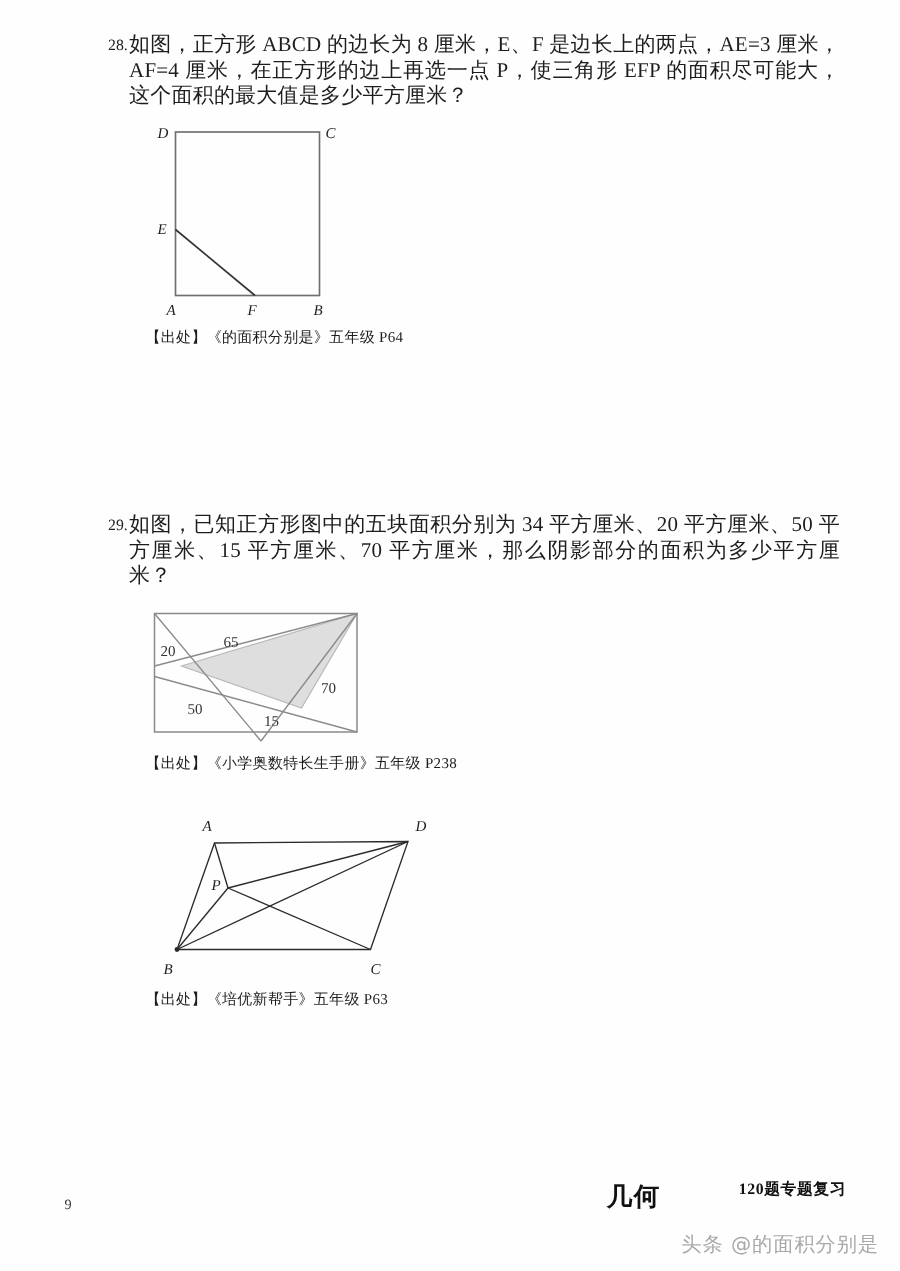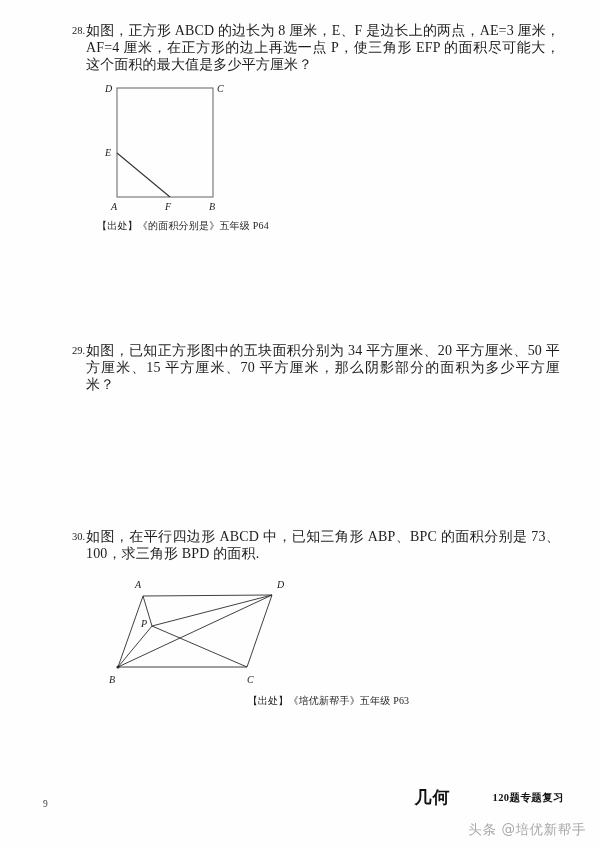--- a/index.html
+++ b/index.html
@@ -66,22 +66,22 @@
     color: #1d1d1d;
     letter-spacing: 0.2px;
   }
 
   
   .footer-title {
     position: absolute;
     right: 36px;
     bottom: 38px;
     display: flex;
-    align-items: center;
-    gap: 4px;
+    align-items: flex-start;
+    gap: 14px;
   }
   .footer-main {
     font-size: 17px;
     font-weight: bold;
     font-family: "Liberation Serif", serif;
     color: #111;
     letter-spacing: 1px;
   }
   .footer-sub {
     font-size: 10.5px;
@@ -150,52 +150,67 @@
 
     <div class="source" style="margin-top:4px;">【出处】《的面积分别是》五年级 P64</div>
   </div>
 
   <div class="problem" style="top:320px;margin-top:22px;">
     <div class="q-head">
       <div class="q-num">29.</div>
       <div class="q-body">如图，已知正方形图中的五块面积分别为 34 平方厘米、20 平方厘米、50 平方厘米、15 平方厘米、70 平方厘米，那么阴影部分的面积为多少平方厘米？</div>
     </div>
 
-
+    <div class="figure" style="margin-top:10px;">
+      <svg width="180" height="92" viewBox="0 0 180 92">
+
+        <polygon points="24,40 141,5 104,68" fill="#dedede" stroke="#b8b8b8" stroke-width="0.8"></polygon>
+        <rect x="6" y="5" width="135" height="79" fill="none" stroke="#8a8a8a" stroke-width="1"></rect>
+
+        <line x1="6" y1="5" x2="77" y2="90" stroke="#8a8a8a" stroke-width="0.9"></line>
+        <line x1="6" y1="40" x2="141" y2="5" stroke="#8a8a8a" stroke-width="0.9"></line>
+        <line x1="6" y1="47" x2="141" y2="84" stroke="#8a8a8a" stroke-width="0.9"></line>
+        <line x1="141" y1="5" x2="77" y2="90" stroke="#8a8a8a" stroke-width="0.9"></line>
+
+        <text class="num" x="10" y="33">20</text>
+        <text class="num" x="52" y="27">65</text>
+        <text class="num" x="28" y="72">50</text>
+        <text class="num" x="79" y="80">15</text>
+        <text class="num" x="117" y="58">70</text>
+      </svg>
+    </div>
+
+    <div class="source" style="margin-top:6px;">【出处】《小学奥数特长生手册》五年级 P238</div>
   </div>
 
   <div class="problem" style="top:528px;">
-    <div class="q-head">
-      <div class="q-num">30.</div>
-      <div class="q-body">如图，在平行四边形 ABCD 中，已知三角形 ABP、BPC 的面积分别是 73、100，求三角形 BPD 的面积.</div>
-    </div>
 
     <div class="figure" style="margin-top:12px;">
       <svg width="210" height="115" viewBox="0 0 210 115">
 
         <polygon points="46,22 175,21 150,93 21,93" fill="none" stroke="#2b2b2b" stroke-width="0.9"></polygon>
         <line x1="46" y1="22" x2="55" y2="52" stroke="#2b2b2b" stroke-width="0.9"></line>
         <line x1="21" y1="93" x2="55" y2="52" stroke="#2b2b2b" stroke-width="0.9"></line>
         <line x1="55" y1="52" x2="175" y2="21" stroke="#2b2b2b" stroke-width="0.9"></line>
         <line x1="21" y1="93" x2="175" y2="21" stroke="#2b2b2b" stroke-width="0.9"></line>
         <line x1="55" y1="52" x2="150" y2="93" stroke="#2b2b2b" stroke-width="0.9"></line>
         <circle cx="21" cy="93" r="1.6" fill="#2b2b2b"></circle>
         <text class="lbl" x="38" y="14">A</text>
         <text class="lbl" x="180" y="14">D</text>
         <text class="lbl" x="44" y="53">P</text>
         <text class="lbl" x="12" y="109">B</text>
         <text class="lbl" x="150" y="109">C</text>
       </svg>
     </div>
 
-    <div class="source" style="margin-top:4px;text-align:center;">【出处】《培优新帮手》五年级 P63</div>
+    <div class="source" style="margin-top:4px;">【出处】《培优新帮手》五年级 P63</div>
   </div>
 
   <div class="page-num">9</div>
 
   <div class="footer-title">
     <span class="footer-main">几何</span>
     <span class="footer-sub">120题专题复习</span>
   </div>
 
-  <div class="watermark">头条 @培优新帮手</div>
+  <div class="watermark">头条 @的面积分别是</div>
 
 </div>
 
 </body></html>

